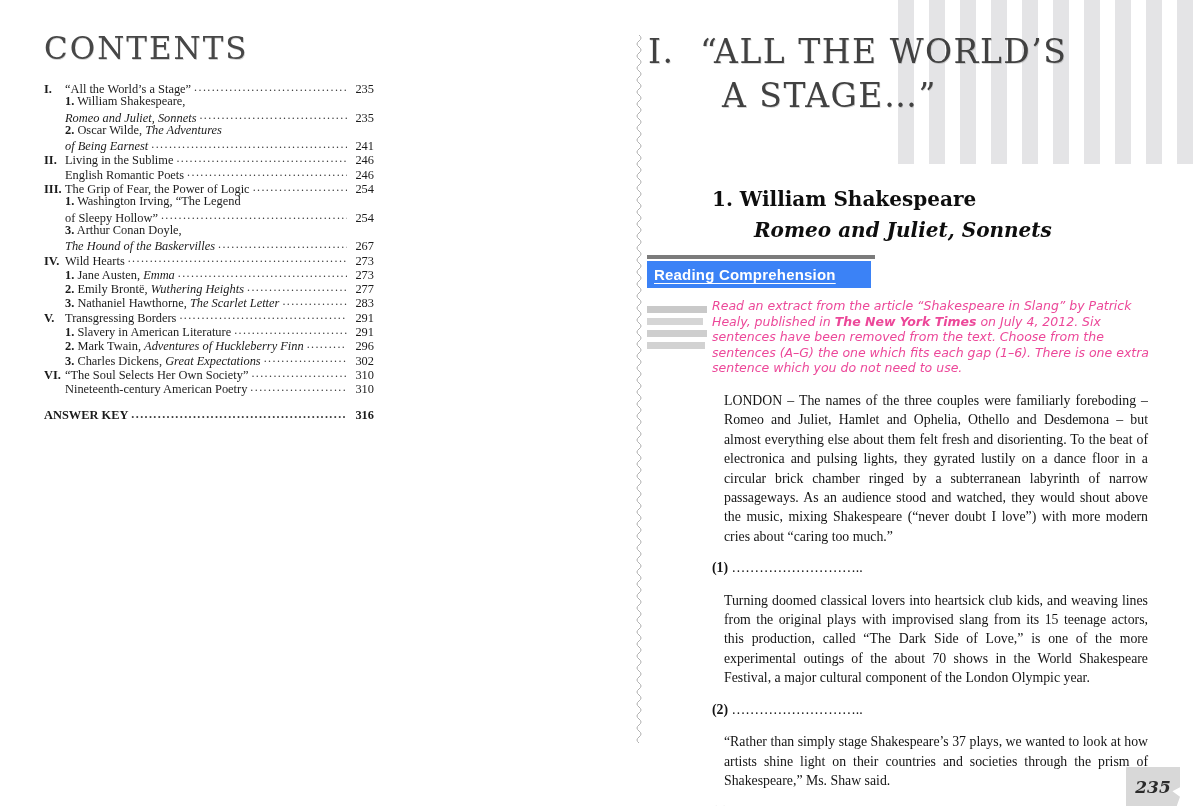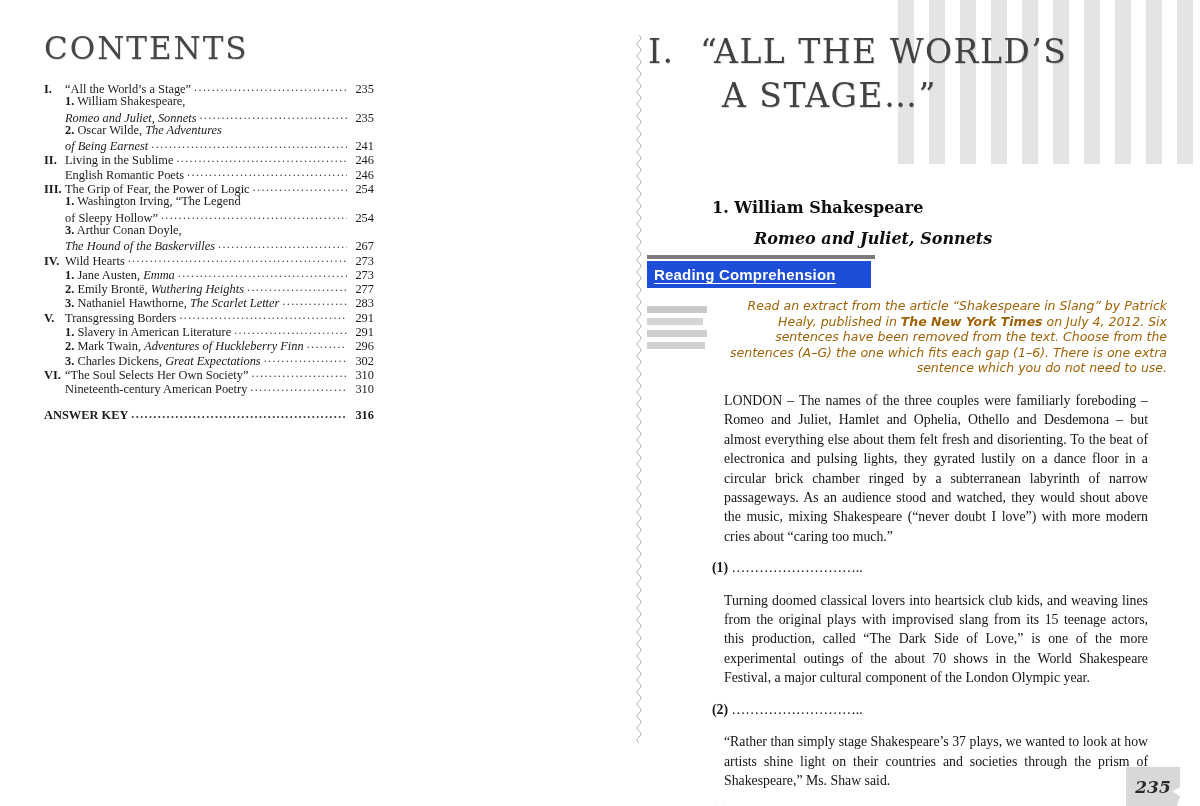--- a/index.html
+++ b/index.html
@@ -41,37 +41,37 @@
     font-family:"DejaVu Serif", serif; font-size:33px; letter-spacing:1.5px;
     color:#414141; text-shadow:0.7px 0.7px 0 rgba(0,0,0,0.16);
     line-height:44px;
   }
   #chapter-number{ width:52px; flex:none; }
   #chapter-line2{ padding-left:22px; }
 
   #section-heading{
     left:712px; top:184px;
     font-family:"DejaVu Serif", serif; font-weight:bold;
-    font-size:16px; line-height:31px; color:#0e0e0e;margin-top:8px;
+    font-size:20px; line-height:31px; color:#0e0e0e;
   }
   #section-heading-line2{ padding-left:42px; font-style:italic; }
 
   #rc-banner{ left:647px; top:255px; width:228px; }
   #rc-banner-topline{ height:4px; width:228px; background:#7b7b7b; margin-bottom:2px; }
-  #rc-banner-box{ height:27px; width:224px; background:#1d4ed8;
+  #rc-banner-box{ height:27px; width:224px; background:#3b82f6;
     font-family:"Liberation Sans", sans-serif; font-weight:bold; font-size:15px;
     color:#ffffff; line-height:27px; padding-left:7px; letter-spacing:0.2px; }
   #rc-banner-box span{ text-decoration:underline; text-underline-offset:3px; }
 
   #lines-icon{ left:647px; top:306px; }
   .icon-bar{ height:7px; margin-bottom:5px; }
 
   #instructions{ left:712px; top:298px; width:455px;
     font-family:"DejaVu Sans", sans-serif; font-style:italic;
-    font-size:12.5px; line-height:15.6px; color:#a16207;text-align:right; }
+    font-size:12.5px; line-height:15.6px; color:#ec4899; }
   #instructions b{ font-weight:bold; }
 
   #article{ left:712px; top:379px; width:448px;
     font-size:13.8px; line-height:19.4px; text-align:justify; color:#141414; }
   .article-para{ margin:12px; }
   .gap-line{ margin-bottom:13px; text-align:left; }
   .gap-label{ font-weight:bold; }
 
   #page-badge{ left:1126px; top:767px; width:54px; height:39px;
     background:#d8d8d8; display:flex; align-items:center; justify-content:center;

